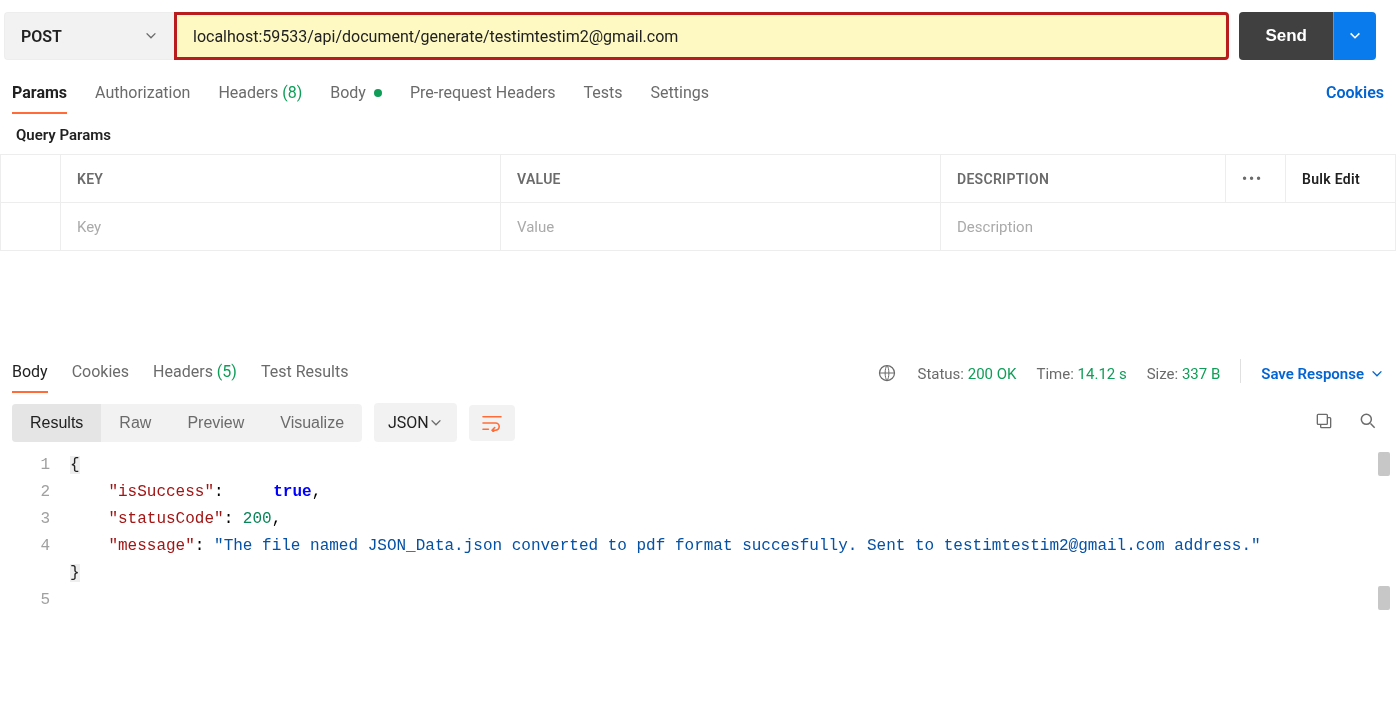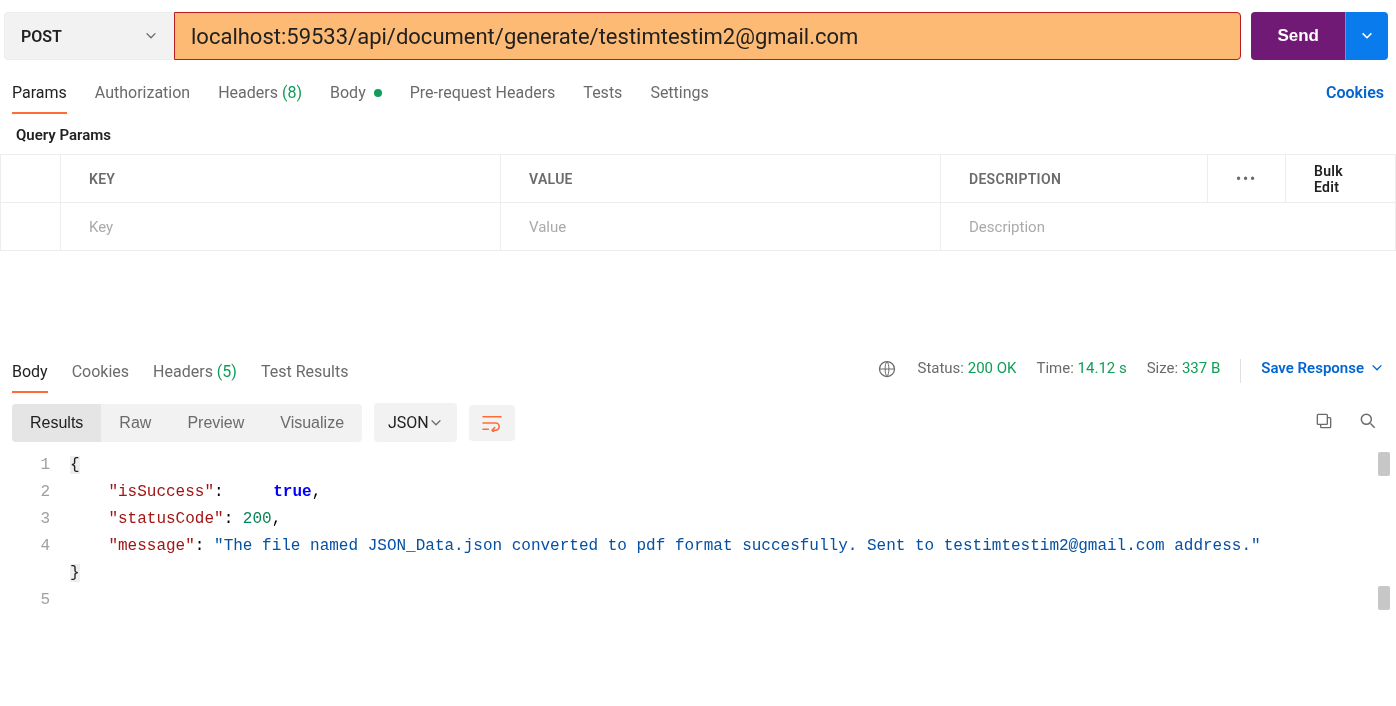--- a/index.html
+++ b/index.html
@@ -10,57 +10,57 @@
   background: #fff;
   width: 1396px;
   height: 706px;
   overflow: hidden;
 }
 
 
 .request-row {
   display: flex;
   gap: 10px;
-  padding: 12px 8px 10px 4px;
+  padding: 12px 20px 10px 4px;
   align-items: stretch;
 }
 .method-select {
   width: 170px;
   background: #f2f2f2;
   border: 1px solid #ededed;
   border-radius: 4px 0 0 4px;
   display: flex;
   align-items: center;
   justify-content: space-between;
   padding: 0 16px;
   font-size: 16px;
   font-weight: 600;
   color: #212121;
   cursor: pointer;
   border-right: none;
 }
 .url-input {
   flex: 1;
-  background: #fdba74;
-  border: 1px solid #b91c1c;
+  background: #fef9c3;
+  border: 3px solid #b91c1c;
   border-radius: 0 4px 4px 0;
   display: flex;
   align-items: center;
   padding: 0 16px;
-  font-size: 22px;
+  font-size: 16px;
   color: #212121;
   margin-left: -10px;
 }
 .send-btn {
   display: flex;
   align-items: stretch;
   height: 48px;
 }
 .send-main {
-  background: #701a75;
+  background: #404040;
   color: #fff;
   font-size: 17px;
   font-weight: 600;
   border: none;
   border-radius: 4px 0 0 4px;
   padding: 0 26px;
   cursor: pointer;
   display: flex;
   align-items: center;
 }
@@ -92,20 +92,21 @@
   font-size: 16px;
   color: #6b6b6b;
 }
 .tab {
   cursor: pointer;
   padding: 10px 0;
   position: relative;
 }
 .tab.active {
   color: #212121;
+  font-weight: bold;
 }
 .tab.active::after {
   content: "";
   position: absolute;
   bottom: -2px;
   left: 0;
   right: 0;
   height: 2px;
   background: #ff6c37;
 }
@@ -137,21 +138,21 @@
 }
 .param-table {
   border-collapse: collapse;
   width: 100%;
 }
 .param-table th, .param-table td {
   border: 1px solid #ededed;
   text-align: left;
   font-weight: 400;
   height: 48px;
-  padding: 0 28px;
+  padding: 0 16px;
 }
 .param-table th {
   color: #6b6b6b;
   font-size: 14px;
   font-weight: 600;
   letter-spacing: 0.3px;
 }
 .param-table td {
   color: #aaa;
   font-size: 15px;
@@ -191,21 +192,21 @@
   content: "";
   position: absolute;
   bottom: -2px;
   left: 0;
   right: 0;
   height: 2px;
   background: #ff6c37;
 }
 .resp-meta {
   display: flex;
-  align-items: flex-start;
+  align-items: flex-end;
   gap: 20px;
   font-size: 15px;
   color: #6b6b6b;
 }
 .resp-meta .val { color: #0f9d58; }
 .save-resp {
   color: #0265d2;
   font-weight: 600;
   cursor: pointer;
   display:flex;

